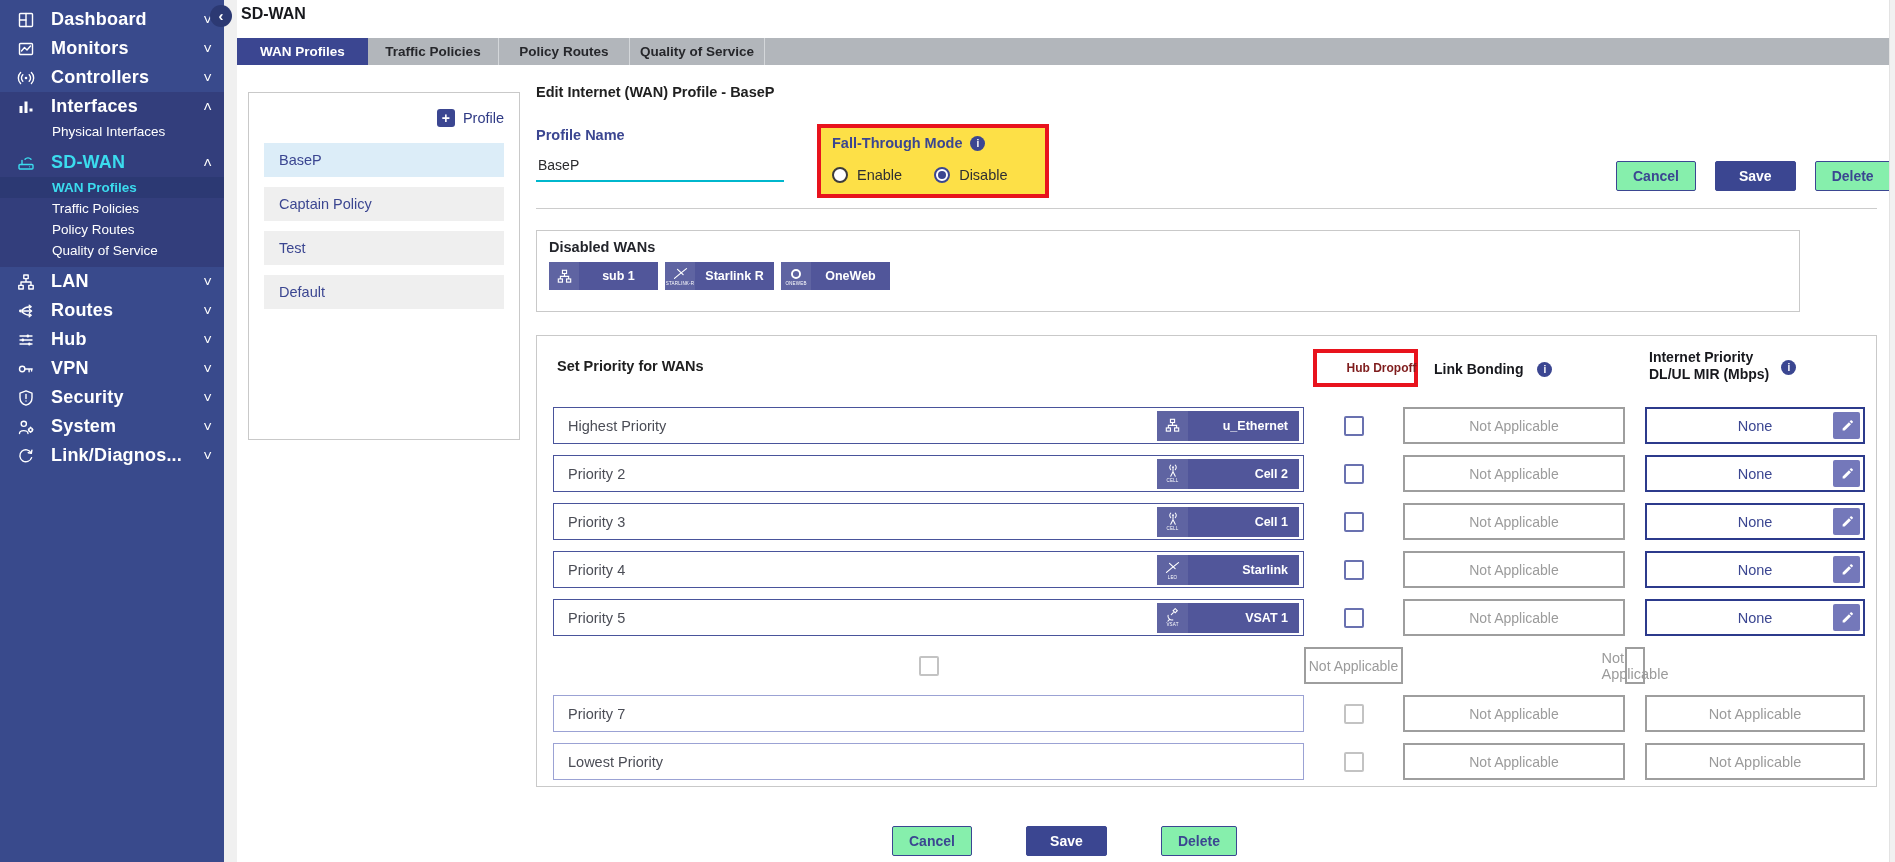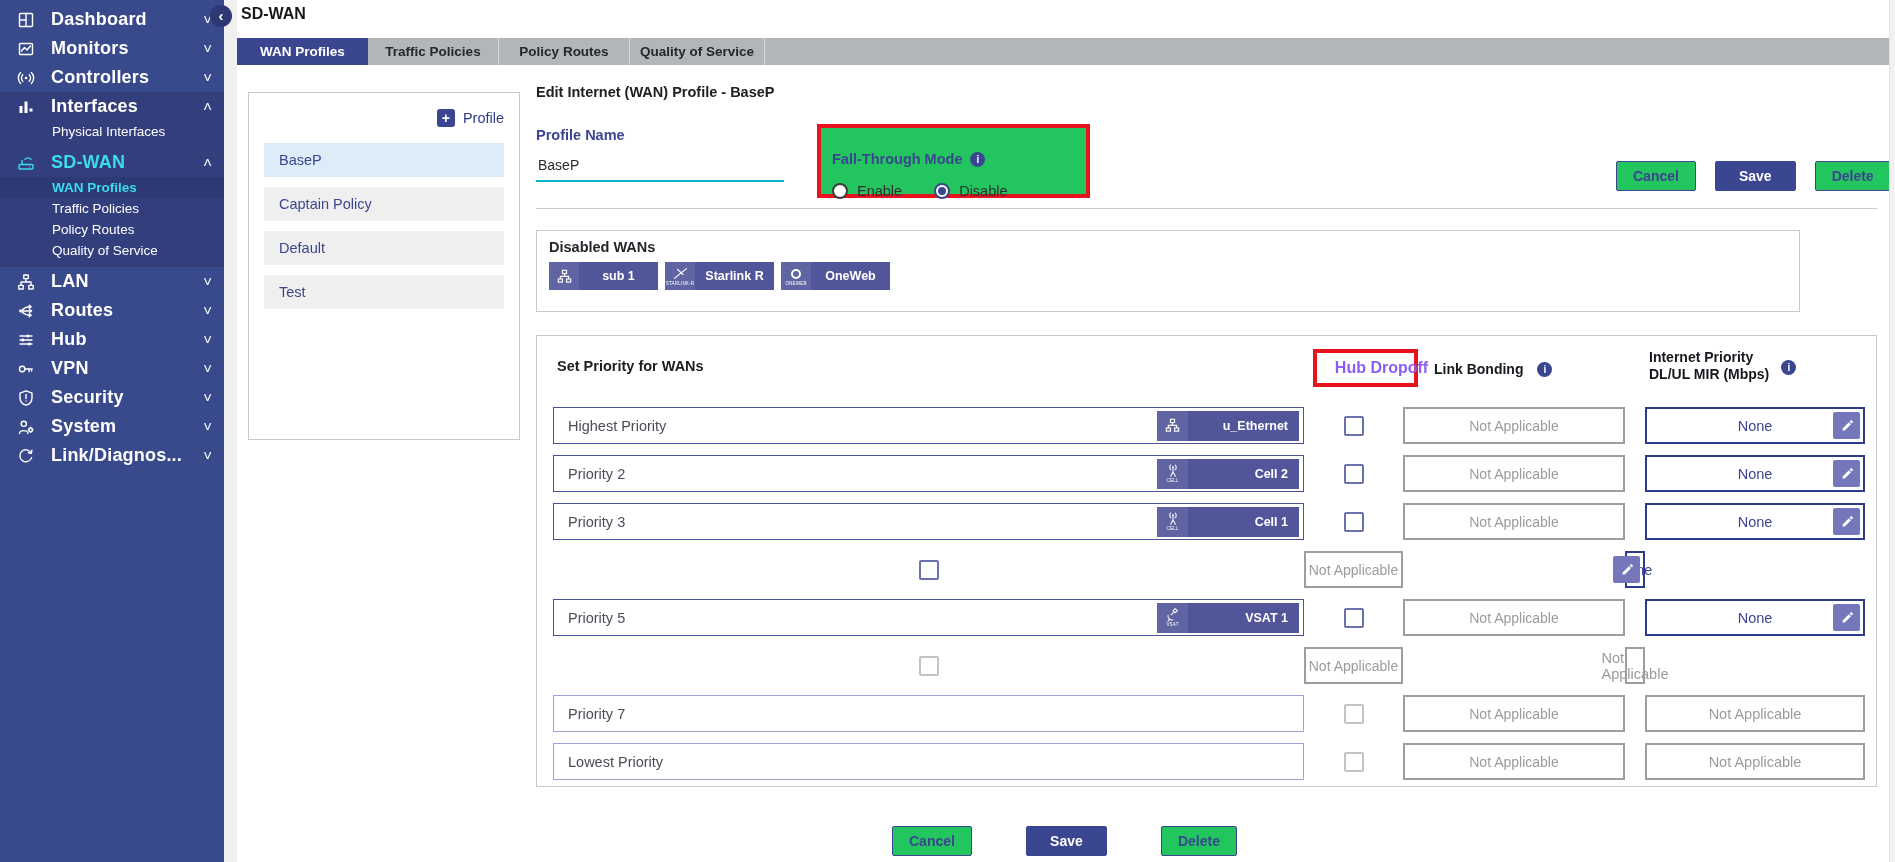--- a/index.html
+++ b/index.html
@@ -43,55 +43,55 @@
   .add-profile{position:absolute;top:16px;right:15px;display:flex;align-items:center;gap:8px;cursor:pointer;}
   .plus-sq{width:18px;height:18px;border-radius:3px;background:var(--navy);color:#fff;display:flex;align-items:center;justify-content:center;font-size:14px;font-weight:700;line-height:1;}
   .add-label{font-size:14.5px;color:#2f3a85;}
   .profile-list{position:absolute;left:15px;right:15px;top:50px;}
   .profile-item{height:34px;margin-bottom:10px;display:flex;align-items:center;padding-left:15px;background:var(--gray-item);color:var(--navy);font-size:14.5px;cursor:pointer;}
   .profile-item.selected{background:var(--sel-item);}
 
   .field-label{position:absolute;left:536px;top:127px;font-size:14.5px;font-weight:700;color:var(--navy);}
   .name-input{position:absolute;left:536px;top:150px;width:248px;height:32px;border:none;border-bottom:2px solid var(--teal);font-family:"Liberation Sans",sans-serif;font-size:14px;color:#2b2b2e;padding:0 2px;outline:none;background:#fff;}
 
-  .ft-box{position:absolute;left:817px;top:124px;width:273px;height:74px;border:4px solid var(--red);padding:23px 10px 0 11px;background:#22c55e;}
+  .ft-box{position:absolute;left:817px;top:124px;width:232px;height:74px;border:4px solid var(--red);padding:7px 10px 0 11px;background:#fde047;}
   .ft-label-row{display:flex;align-items:center;gap:8px;}
   .ft-label{font-size:14.5px;font-weight:700;color:var(--navy);white-space:nowrap;}
   .info-ic{width:15px;height:15px;border-radius:50%;background:var(--navy);color:#fff;font-size:10px;font-weight:700;display:inline-flex;align-items:center;justify-content:center;flex:none;}
   .ft-radios{display:flex;align-items:center;margin-top:16px;}
   .radio-opt{display:flex;align-items:center;gap:9px;cursor:pointer;}
   .radio-opt + .radio-opt{margin-left:32px;}
   .radio{width:16px;height:16px;border-radius:50%;border:2px solid #3c3c3c;background:#fff;display:flex;align-items:center;justify-content:center;flex:none;}
   .radio.checked{border-color:var(--navy);}
   .radio .dot{width:8px;height:8px;border-radius:50%;background:var(--navy);display:none;}
   .radio.checked .dot{display:block;}
   .radio-label{font-size:14.5px;color:#2f2f33;}
 
-  .btn{height:30px;padding:0 16px;border:1.5px solid var(--navy);background:#22c55e;color:var(--navy);font-family:"Liberation Sans",sans-serif;font-size:14px;font-weight:700;border-radius:2px;cursor:pointer;}
+  .btn{height:30px;padding:0 16px;border:1.5px solid var(--navy);background:#86efac;color:var(--navy);font-family:"Liberation Sans",sans-serif;font-size:14px;font-weight:700;border-radius:2px;cursor:pointer;}
   .btn.primary{background:var(--navy);color:#fff;border-color:var(--navy);padding:0 23px;}
   .top-actions{position:absolute;left:1616px;top:161px;display:flex;gap:19px;}
   .bottom-actions{position:absolute;left:892px;top:826px;width:345px;display:flex;justify-content:space-between;}
 
   .divider{position:absolute;left:536px;top:208px;width:1341px;height:1px;background:#ccc;}
 
   .dw-box{position:absolute;left:536px;top:230px;width:1264px;height:82px;border:1px solid var(--border-gray);background:#fff;}
   .dw-label{position:absolute;left:12px;top:8px;font-size:14.5px;font-weight:700;color:#23252b;}
   .dw-chips{position:absolute;left:12px;top:31px;display:flex;gap:7px;}
 
   .chip{height:28px;display:flex;background:var(--chip);overflow:hidden;}
   .chip-ic{width:30px;background:var(--chip-ic);display:flex;flex-direction:column;align-items:center;justify-content:center;color:#fff;flex:none;}
   .chip-ic .cap{font-size:4.5px;line-height:5px;letter-spacing:.2px;color:#fff;white-space:nowrap;}
   .chip-label{flex:1;display:flex;align-items:center;justify-content:center;color:#fff;font-size:12.5px;font-weight:700;padding:0 8px;white-space:nowrap;}
   .dw-chips .chip{width:109px;}
 
   
   .pr-box{position:absolute;left:536px;top:335px;width:1341px;height:452px;border:1px solid var(--border-gray);background:#fff;}
   .pr-title{position:absolute;left:20px;top:22px;font-size:14.5px;font-weight:700;color:#202020;}
   .hd-redbox{position:absolute;left:776px;top:13px;width:105px;height:38px;border:4px solid var(--red);display:flex;align-items:center;justify-content:center;}
-  .hd-text{font-size:16px;font-weight:700;color:#8b5cf6;white-space:nowrap;margin-left:32px;}
+  .hd-text{font-size:12px;font-weight:700;color:#7f1d1d;white-space:nowrap;margin-left:32px;}
   .lb-head{position:absolute;left:897px;top:25px;display:flex;align-items:center;gap:14px;}
   .lb-text{font-size:14px;font-weight:700;color:#17181d;white-space:nowrap;}
   .ip-head{position:absolute;left:1112px;top:13px;display:flex;align-items:flex-start;gap:12px;}
   .ip-lines{display:flex;flex-direction:column;}
   .ip-lines span{font-size:14px;font-weight:700;color:#17181d;line-height:17px;white-space:nowrap;}
   .ip-head .info-ic{margin-top:11px;}
 
   .rows{position:absolute;left:16px;top:71px;}
   .prow{display:grid;grid-template-columns:751px 99px 222px 20px 220px;height:37px;margin-bottom:11px;align-items:center;}
   .rowbox{position:relative;height:37px;border:1.5px solid var(--row-bd);background:#fff;display:flex;align-items:center;padding-left:14px;}
@@ -319,24 +319,24 @@
       <span class="add-label">Profile</span>
     </div>
     <div class="profile-list">
         <div class="profile-item selected">
           <span>BaseP</span>
         </div>
         <div class="profile-item">
           <span>Captain Policy</span>
         </div>
         <div class="profile-item">
+          <span>Test</span>
+        </div>
+        <div class="profile-item">
           <span>Default</span>
-        </div>
-        <div class="profile-item">
-          <span>Test</span>
         </div>
       </div>
   </div>
 
   <div class="field-label">Profile Name</div>
   <input class="name-input" type="text" value="BaseP" style="">
 
   <div class="ft-box">
     <div class="ft-label-row">
       <span class="ft-label">Fall-Through Mode</span>
@@ -501,20 +501,33 @@
             <span>None</span>
             <span class="pencil">
               <svg width="14" height="14" viewBox="0 0 16 16">
                 <path d="M3,13.2 L3,10.8 L10.2,3.6 L12.6,6 L5.4,13.2 Z" fill="#fff"></path>
                 <path d="M11,2.8 L12.1,1.7 C12.5,1.3 13.1,1.3 13.5,1.7 L14.5,2.7 C14.9,3.1 14.9,3.7 14.5,4.1 L13.4,5.2 Z" fill="#fff"></path>
               </svg>
             </span>
           </div>
         </div>
         <div class="prow">
+          <div class="rowbox">
+            <span class="row-label">Priority 4</span>
+            <span class="chip">
+              <span class="chip-ic">
+                <svg width="15" height="15" viewBox="0 0 16 16" fill="none" stroke="#fff" stroke-width="1.3" stroke-linecap="round">
+                  <path d="M1.6,13.2 Q7.4,8.2 14.4,2.8"></path>
+                  <path d="M4.8,3.6 L10.8,9.2"></path>
+                </svg>
+                <span class="cap">LEO</span>
+              </span>
+              <span class="chip-label">Starlink</span>
+            </span>
+          </div>
           <div class="cb-wrap">
             <span class="checkbox" role="checkbox" aria-checked="false"></span>
           </div>
           <div class="fld na">Not Applicable</div>
           <div></div>
           <div class="fld ip">
             <span>None</span>
             <span class="pencil">
               <svg width="14" height="14" viewBox="0 0 16 16">
                 <path d="M3,13.2 L3,10.8 L10.2,3.6 L12.6,6 L5.4,13.2 Z" fill="#fff"></path>

